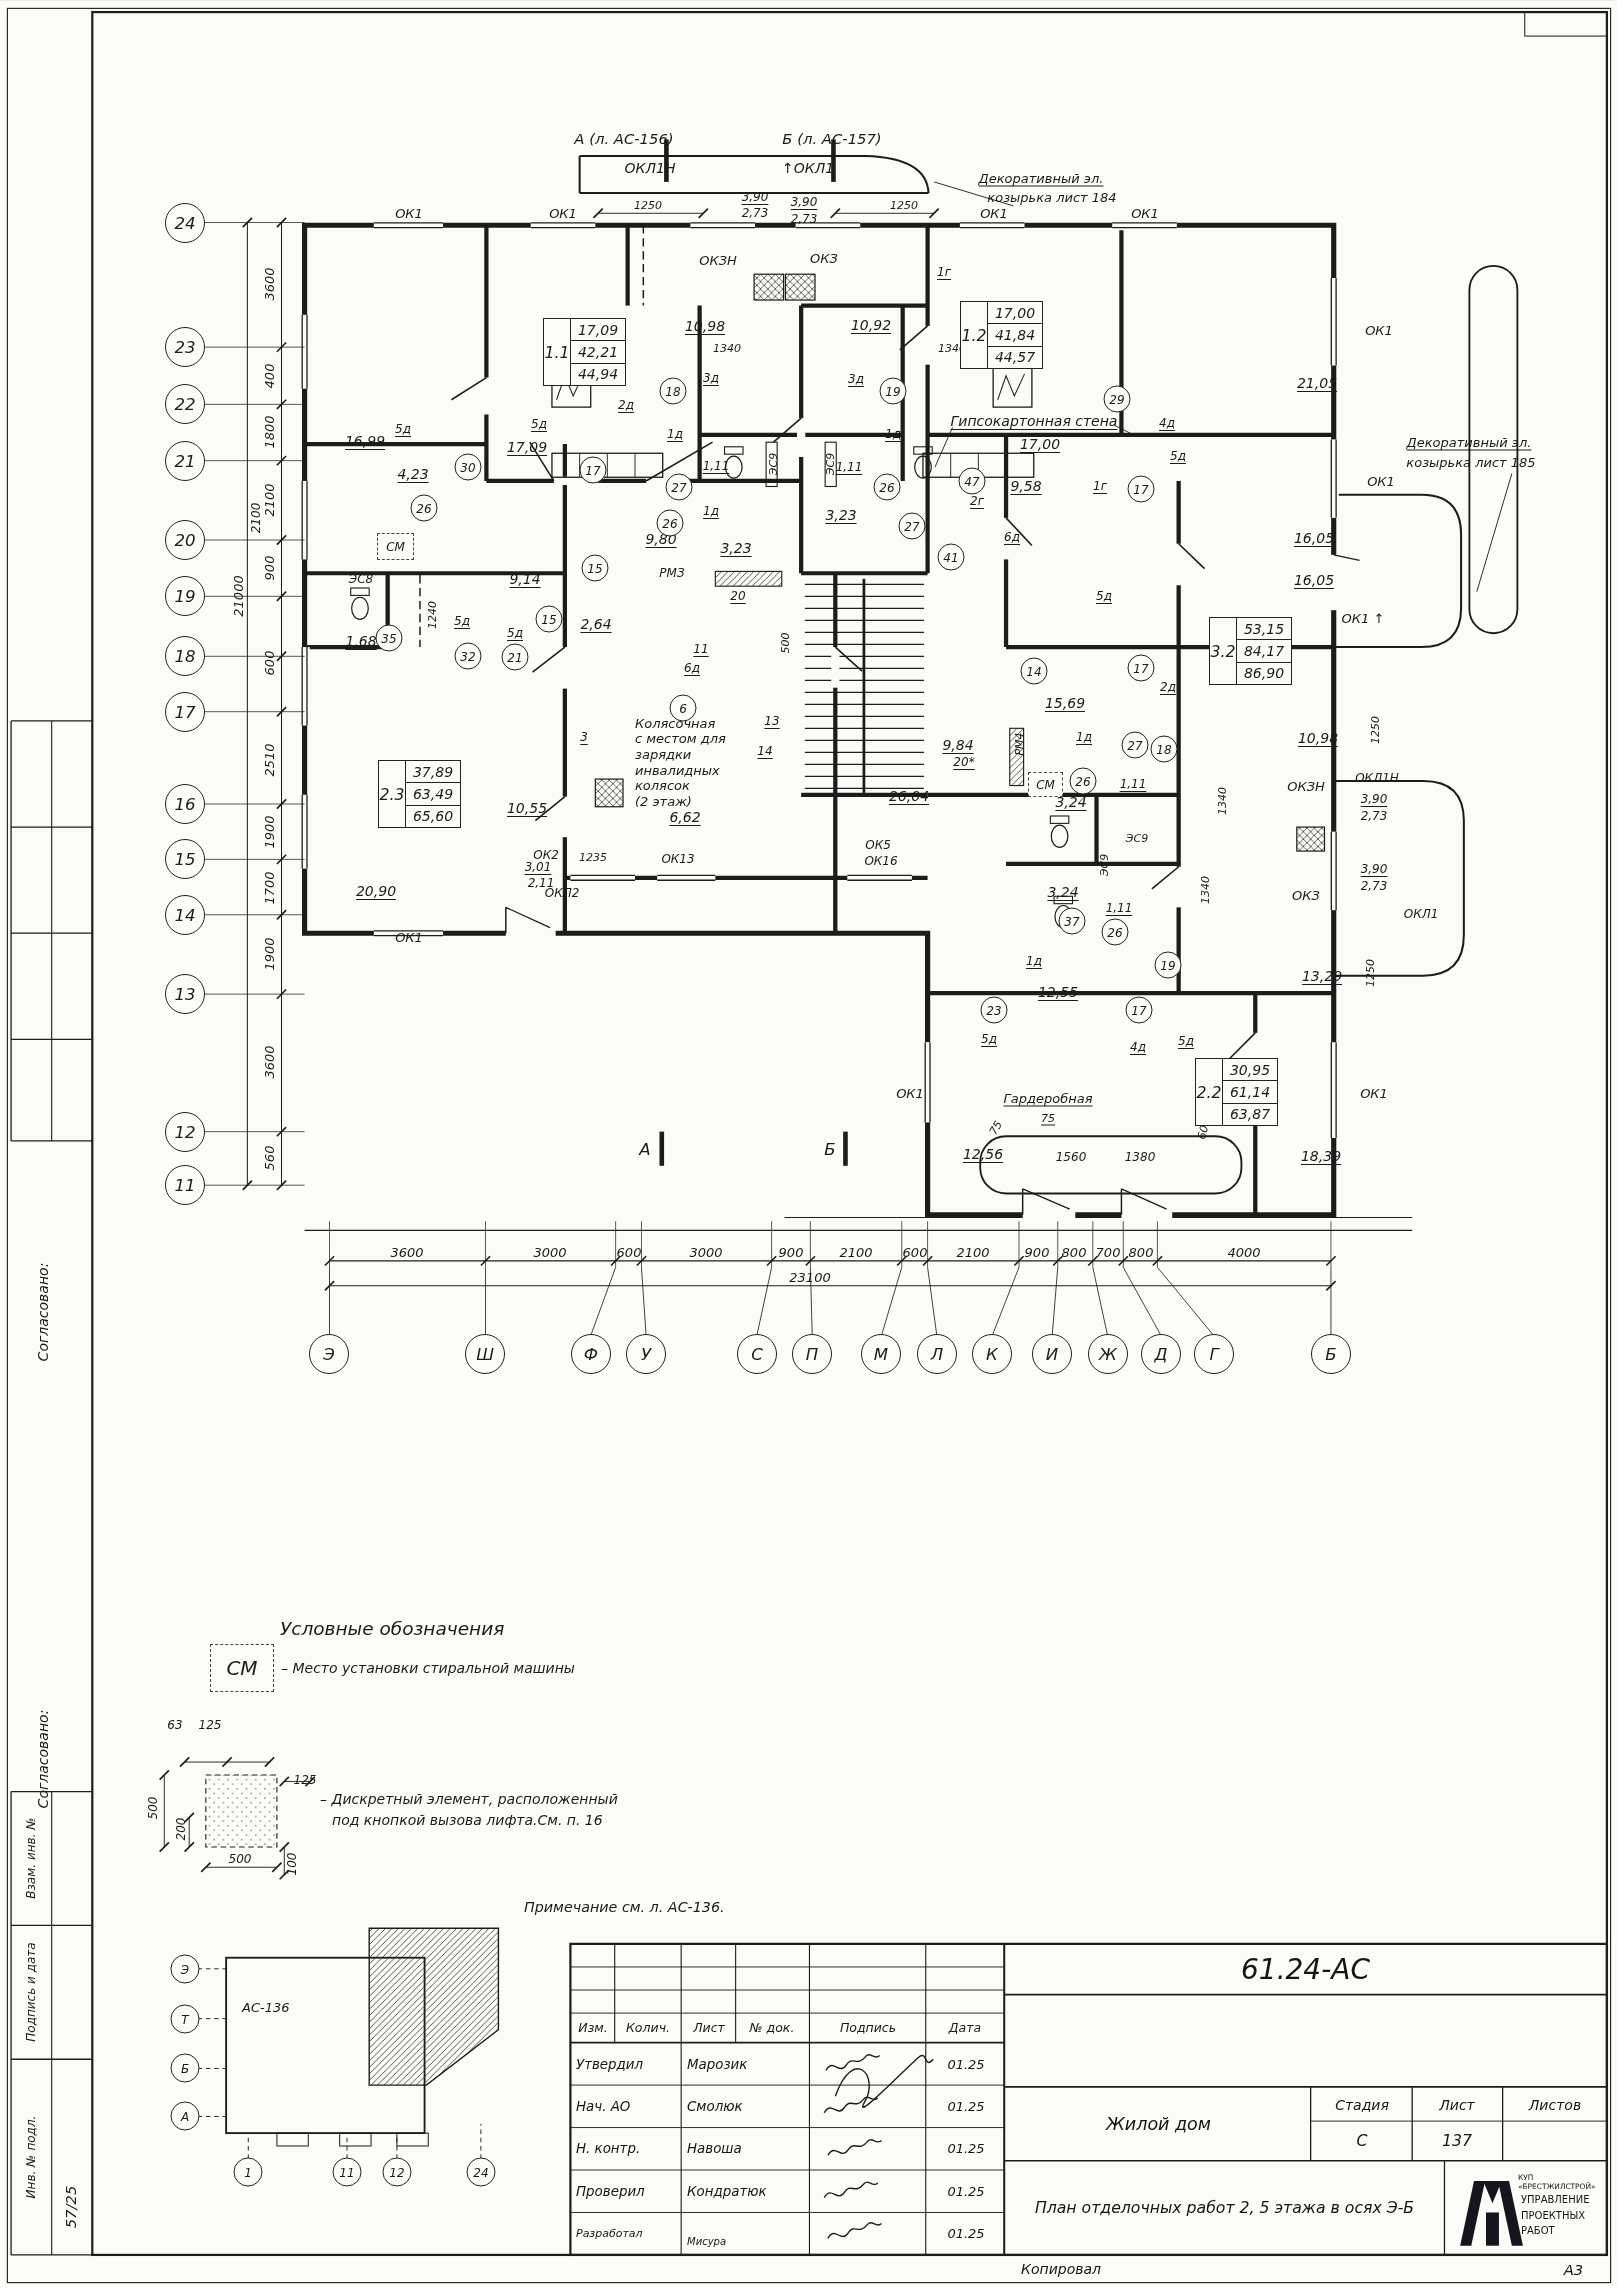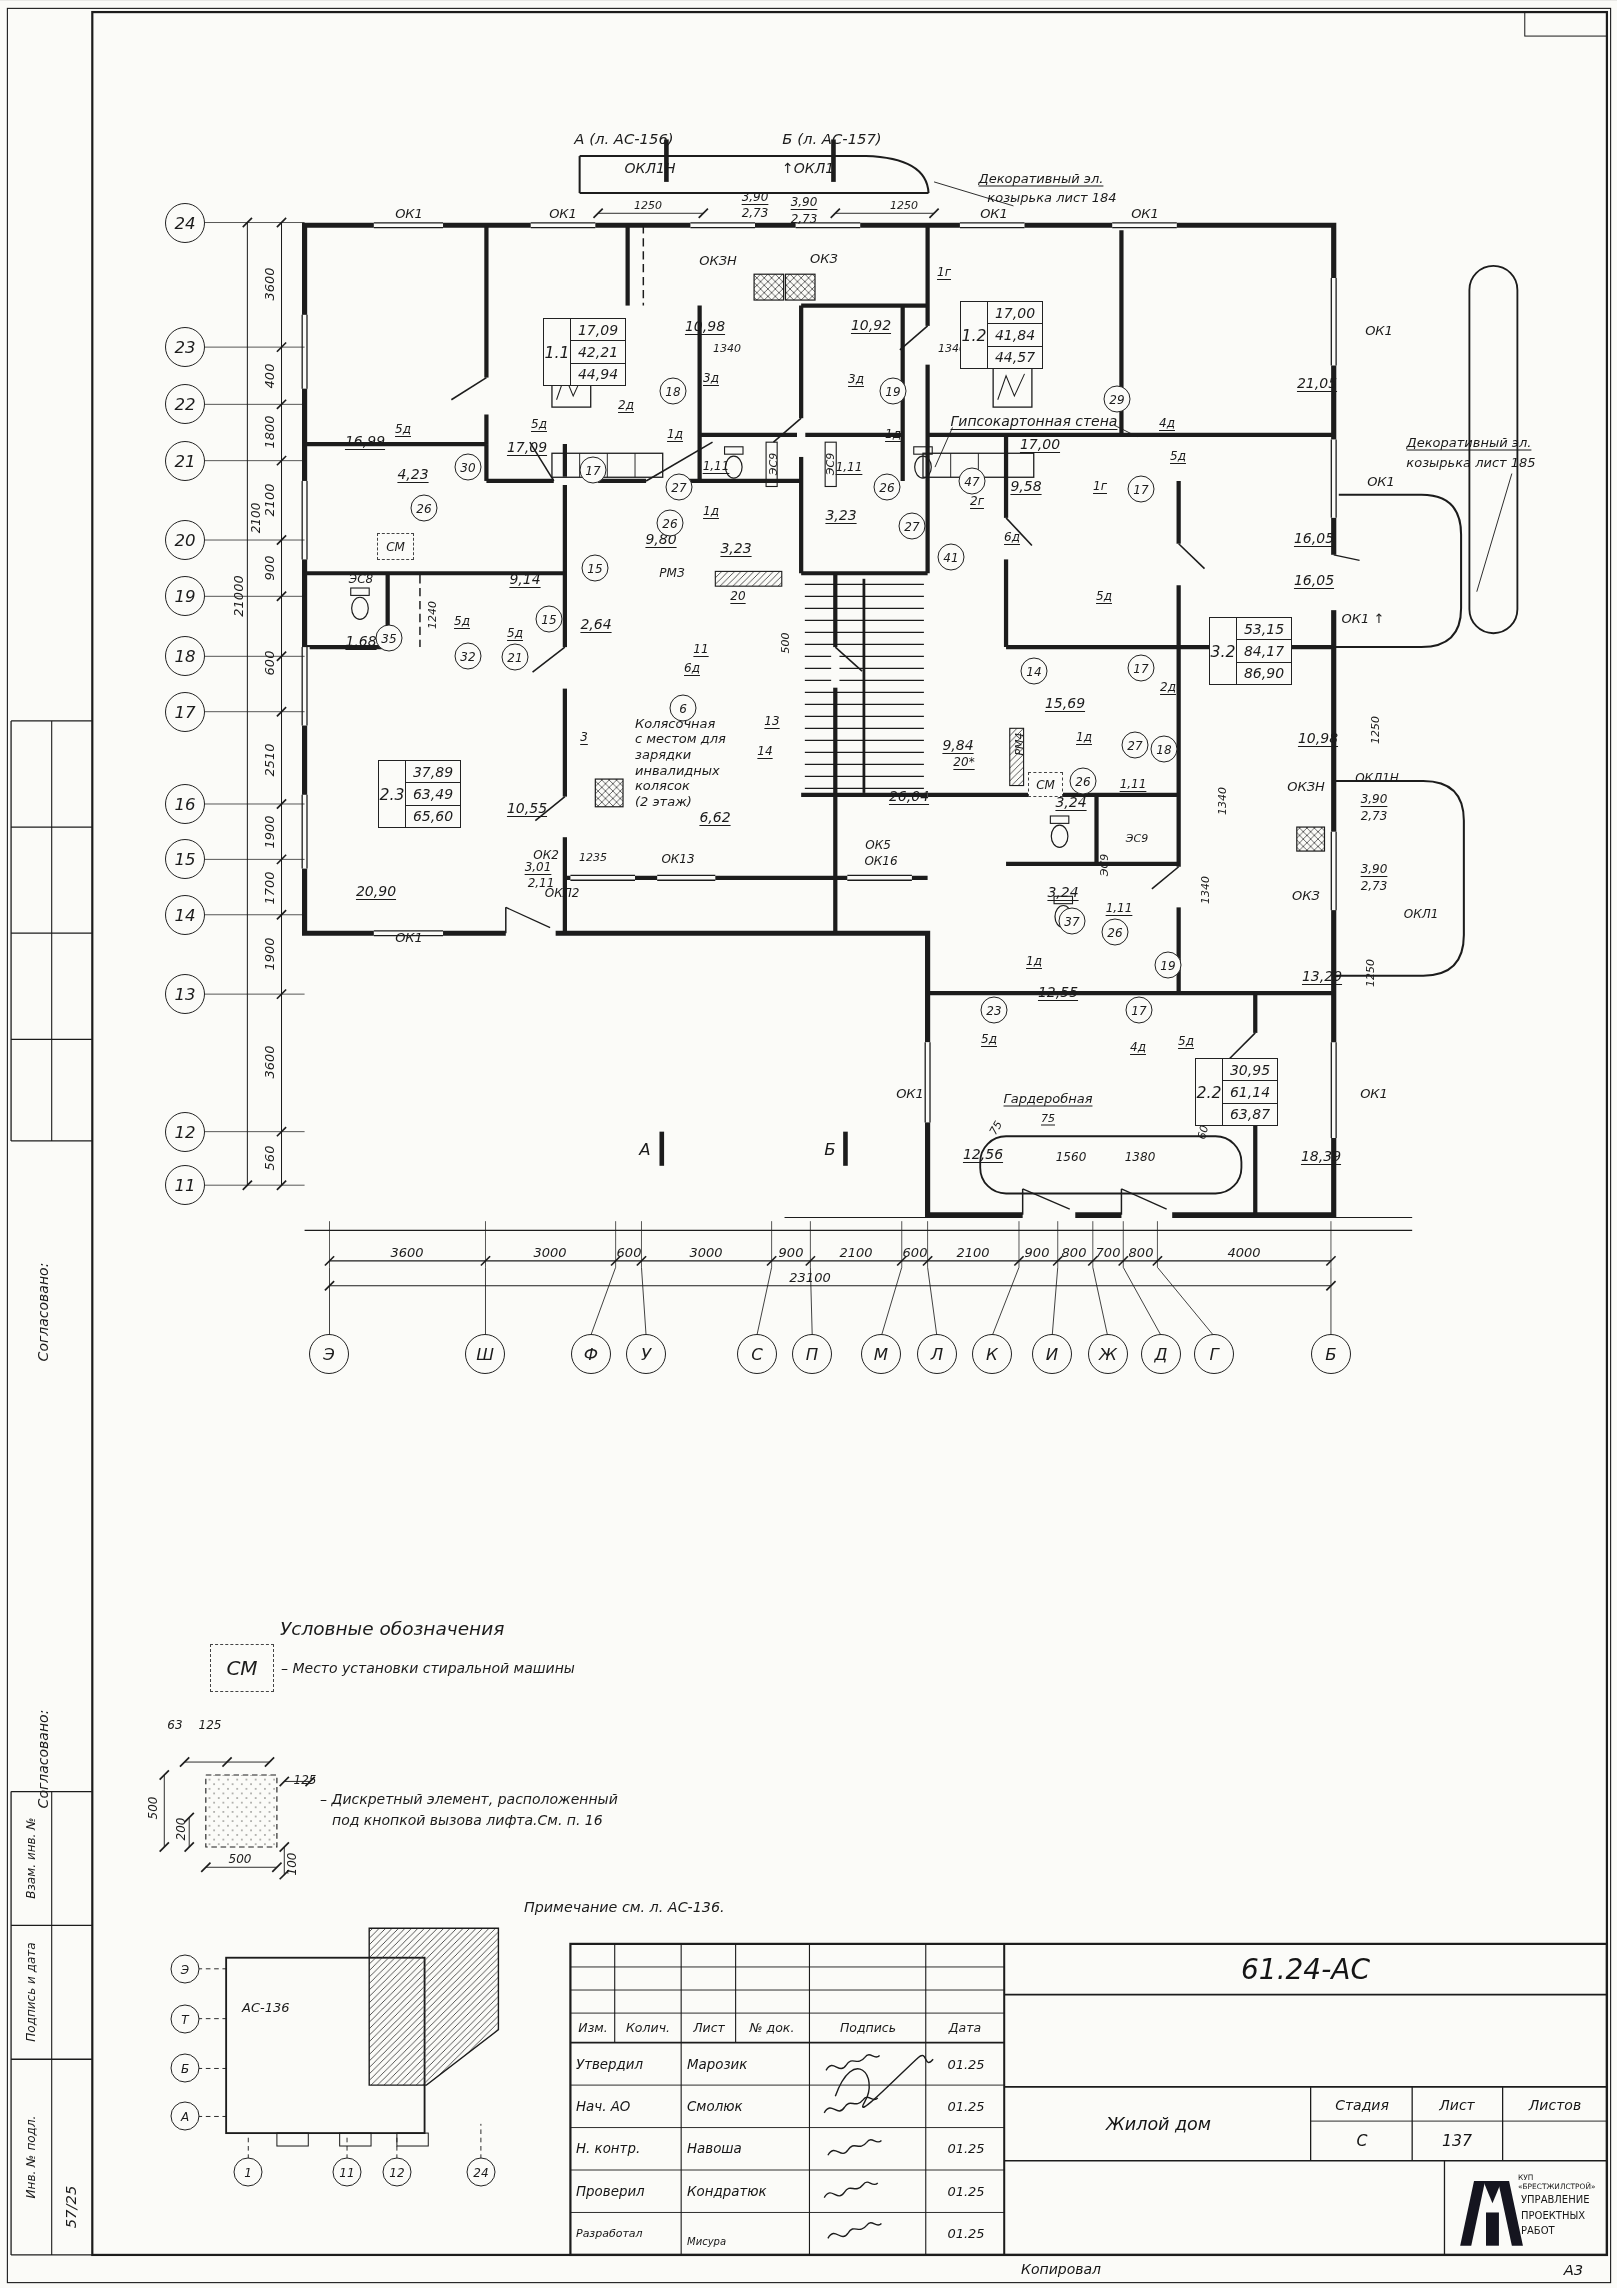--- a/index.html
+++ b/index.html
@@ -486,21 +486,21 @@
       <div class="lbl ul" style="left: 772px; top: 720px; font-size: 12px; transform: translate(-50%, -50%);">13</div>
       <div class="lbl ul" style="left: 765px; top: 750px; font-size: 12px; transform: translate(-50%, -50%);">14</div>
       <div class="lbl ul" style="left: 584px; top: 736px; font-size: 12px; transform: translate(-50%, -50%);">3</div>
       <div class="lbl" style="left: 635px; top: 722px; font-size: 13px; transform: translate(0px, -50%);">Колясочная</div>
       <div class="lbl" style="left: 635px; top: 737px; font-size: 13px; transform: translate(0px, -50%);">с местом для</div>
       <div class="lbl" style="left: 635px; top: 753px; font-size: 13px; transform: translate(0px, -50%);">зарядки</div>
       <div class="lbl" style="left: 635px; top: 769px; font-size: 13px; transform: translate(0px, -50%);">инвалидных</div>
       <div class="lbl" style="left: 635px; top: 784px; font-size: 13px; transform: translate(0px, -50%);">колясок</div>
       <div class="lbl" style="left: 635px; top: 800px; font-size: 13px; transform: translate(0px, -50%);">(2 этаж)</div>
       <div class="lbl ul" style="left: 527px; top: 807px; transform: translate(-50%, -50%);">10,55</div>
-      <div class="lbl ul" style="left: 715px; top: 816px; transform: translate(-50%, -50%);">6,62</div>
+      <div class="lbl ul" style="left: 685px; top: 816px; transform: translate(-50%, -50%);">6,62</div>
       <div class="lbl ul" style="left: 909px; top: 795px; transform: translate(-50%, -50%);">26,04</div>
       <div class="lbl ul" style="left: 958px; top: 744px; transform: translate(-50%, -50%);">9,84</div>
       <div class="lbl ul" style="left: 964px; top: 761px; font-size: 12px; transform: translate(-50%, -50%);">20*</div>
       <div class="lbl" style="left: 1019px; top: 743px; font-size: 11px; transform: translate(-50%, -50%) rotate(-90deg);">РМ4</div>
       <div class="lbl ul" style="left: 1084px; top: 736px; font-size: 12px; transform: translate(-50%, -50%);">1д</div>
       <div class="lbl ul" style="left: 1071px; top: 801px; transform: translate(-50%, -50%);">3,24</div>
       <div class="lbl ul" style="left: 1133px; top: 783px; font-size: 12px; transform: translate(-50%, -50%);">1,11</div>
       <div class="lbl" style="left: 1137px; top: 837px; font-size: 11px; transform: translate(-50%, -50%);">ЭС9</div>
       <div class="lbl" style="left: 1222px; top: 800px; font-size: 11px; transform: translate(-50%, -50%) rotate(-90deg);">1340</div>
       <div class="lbl ul" style="left: 1318px; top: 737px; transform: translate(-50%, -50%);">10,98</div>
@@ -730,20 +730,21 @@
   <div class="plain" style="left:242px;top:1999px;font-size:13px;">АС-136</div>
 
   <div class="tbtxt" style="left:1006px;top:1945px;width:599px;height:46px;font-size:28px;">61.24-АС</div>
   <div class="tbtxt" style="left:1006px;top:2088px;width:305px;height:70px;font-size:17.5px;">Жилой дом</div>
   <div class="tbtxt" style="left:1311px;top:2089px;width:102px;height:29.5px;font-size:14px;">Стадия</div>
   <div class="tbtxt" style="left:1412px;top:2089px;width:90px;height:29.5px;font-size:14px;">Лист</div>
   <div class="tbtxt" style="left:1503px;top:2089px;width:104px;height:29.5px;font-size:14px;">Листов</div>
   <div class="tbtxt" style="left:1311px;top:2121px;width:102px;height:37px;font-size:15.7px;">С</div>
   <div class="tbtxt" style="left:1412px;top:2121px;width:90px;height:37px;font-size:15.7px;">137</div>
   <div class="tbtxt" style="left:1503px;top:2121px;width:104px;height:37px;font-size:15.7px;"></div>
+  <div class="tbtxt" style="left:1011px;top:2163px;width:427px;height:87px;font-size:15.7px;line-height:1.5;">План отделочных работ 2, 5 этажа в осях Э-Б</div>
   <div class="tbtxt left" style="left:1518px;top:2174px;width:89px;height:13px;font-size:7.4px;font-style:normal;">КУП «БРЕСТЖИЛСТРОЙ»</div>
   <div class="tbtxt left" style="left:1521px;top:2191px;width:89px;height:14.8px;font-size:10px;font-style:normal;">УПРАВЛЕНИЕ</div>
   <div class="tbtxt left" style="left:1521px;top:2207px;width:89px;height:14.8px;font-size:10px;font-style:normal;">ПРОЕКТНЫХ</div>
   <div class="tbtxt left" style="left:1521px;top:2222px;width:89px;height:14.8px;font-size:10px;font-style:normal;">РАБОТ</div>
   <div class="tbtxt" style="left:978px;top:2257px;width:166px;height:22px;font-size:14px;">Копировал</div>
   <div class="tbtxt" style="left:1546px;top:2257px;width:55px;height:22px;font-size:14.8px;">А3</div>
 </div>
 
 
 </body></html>

